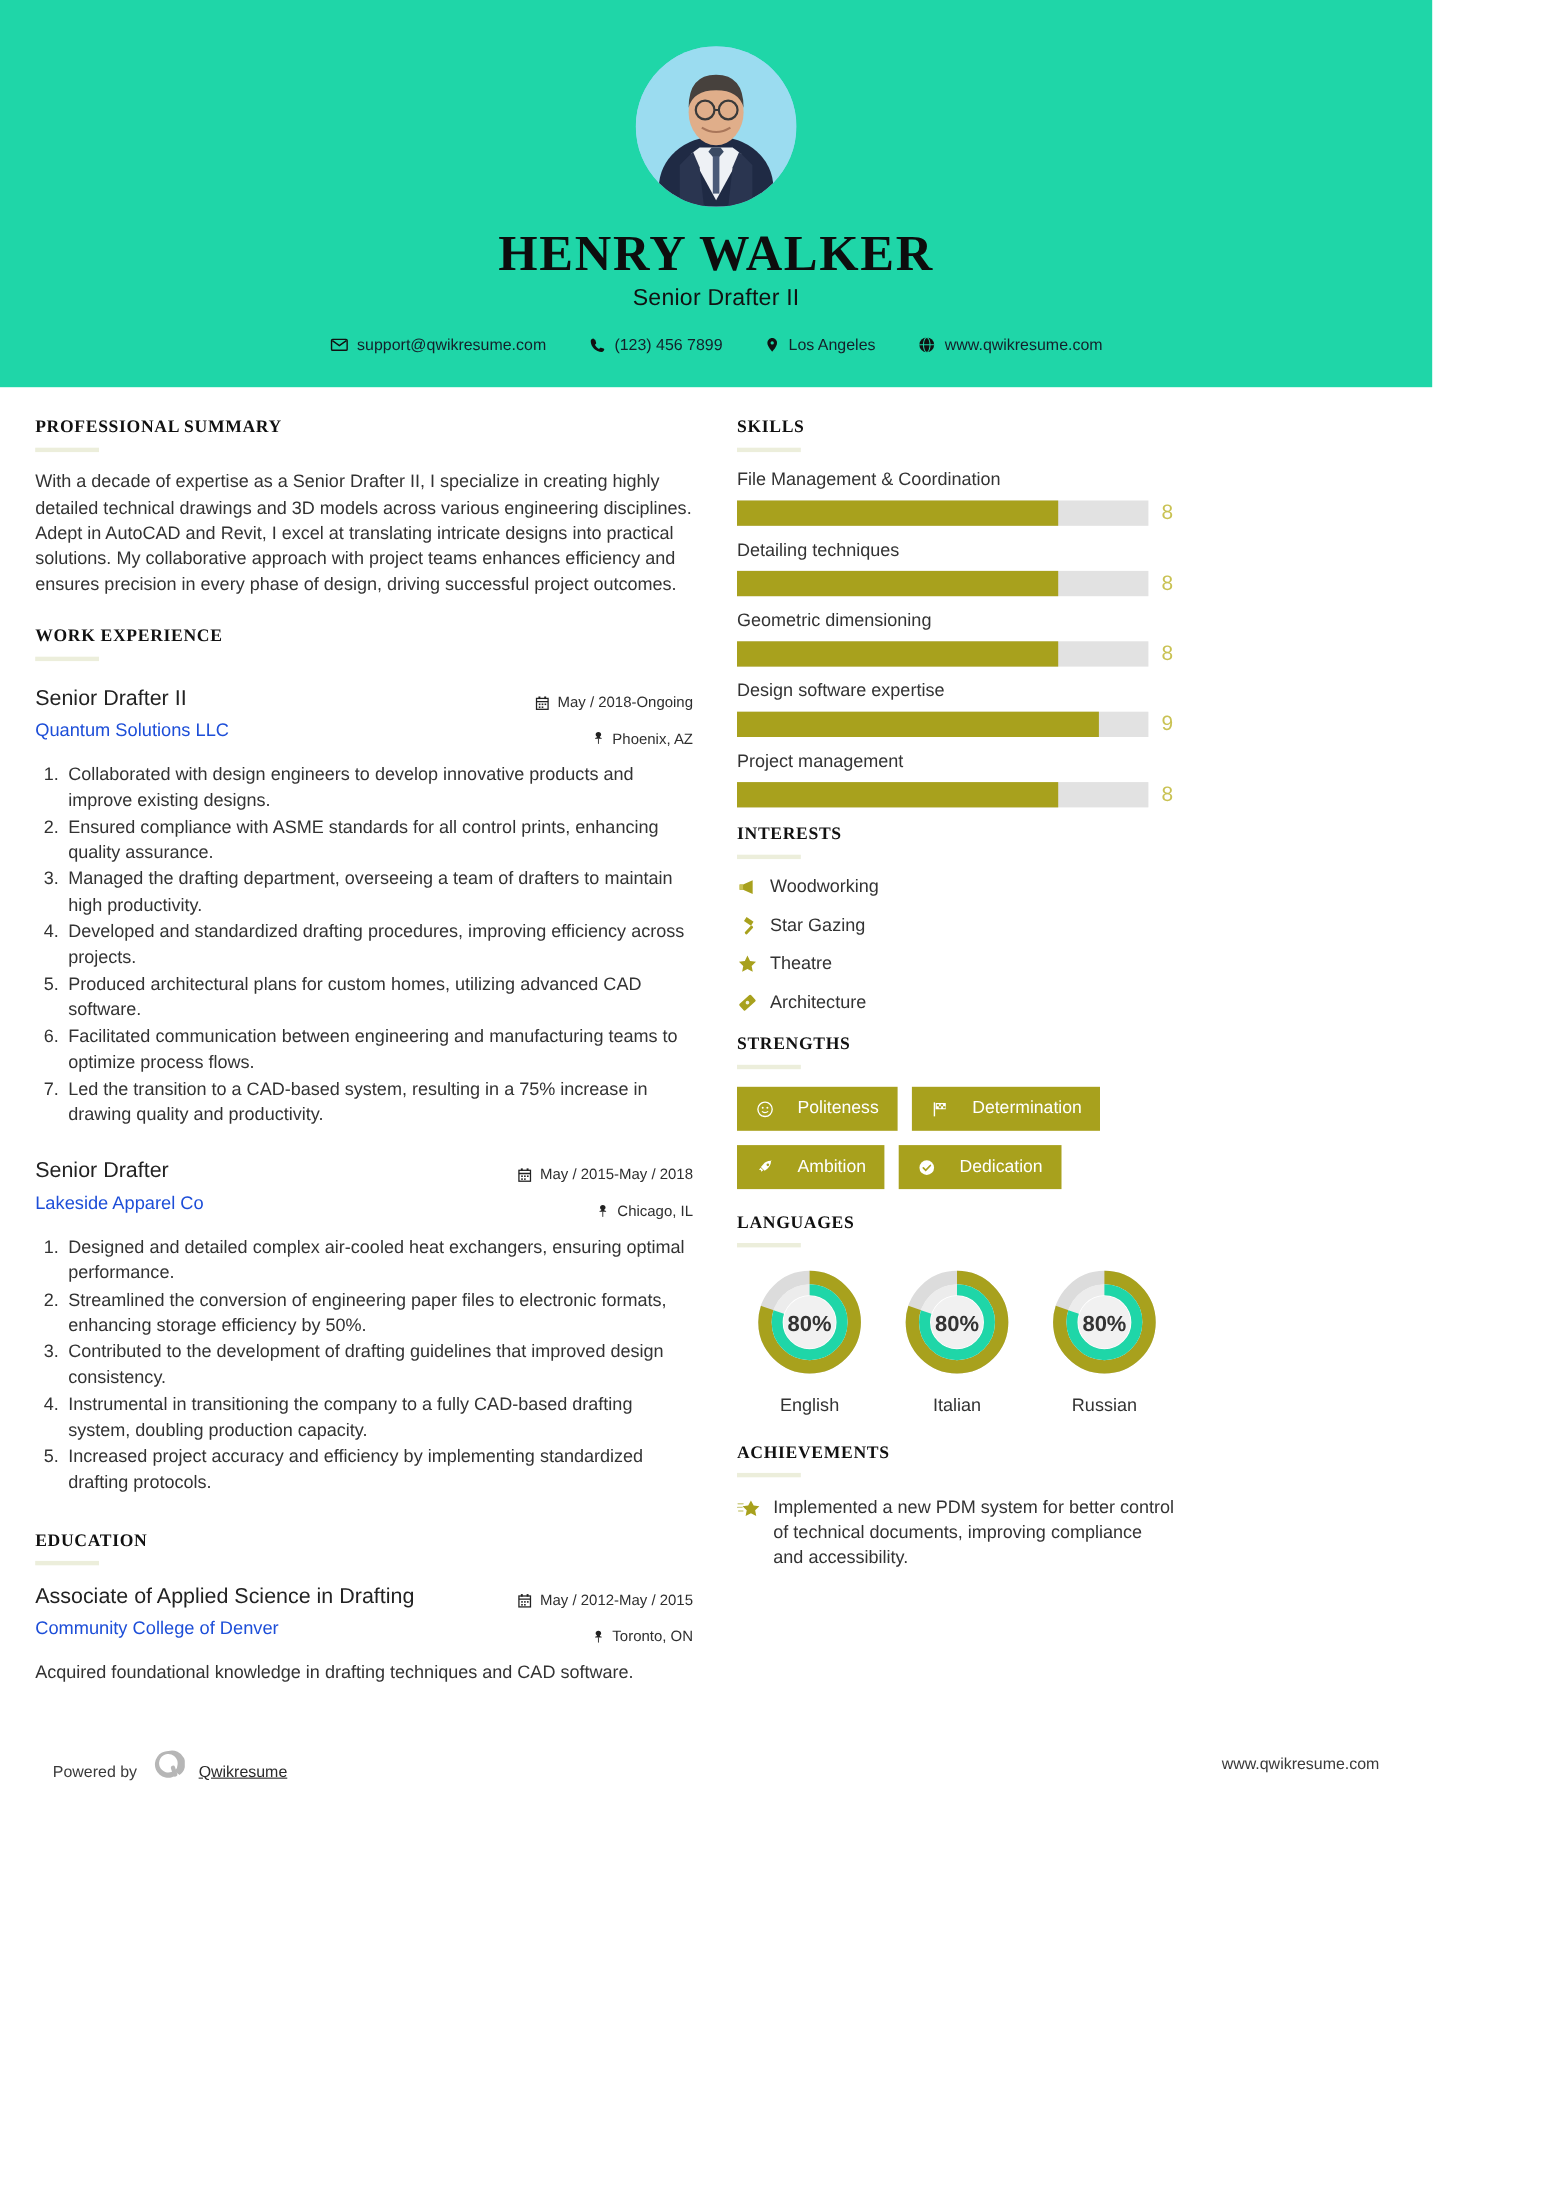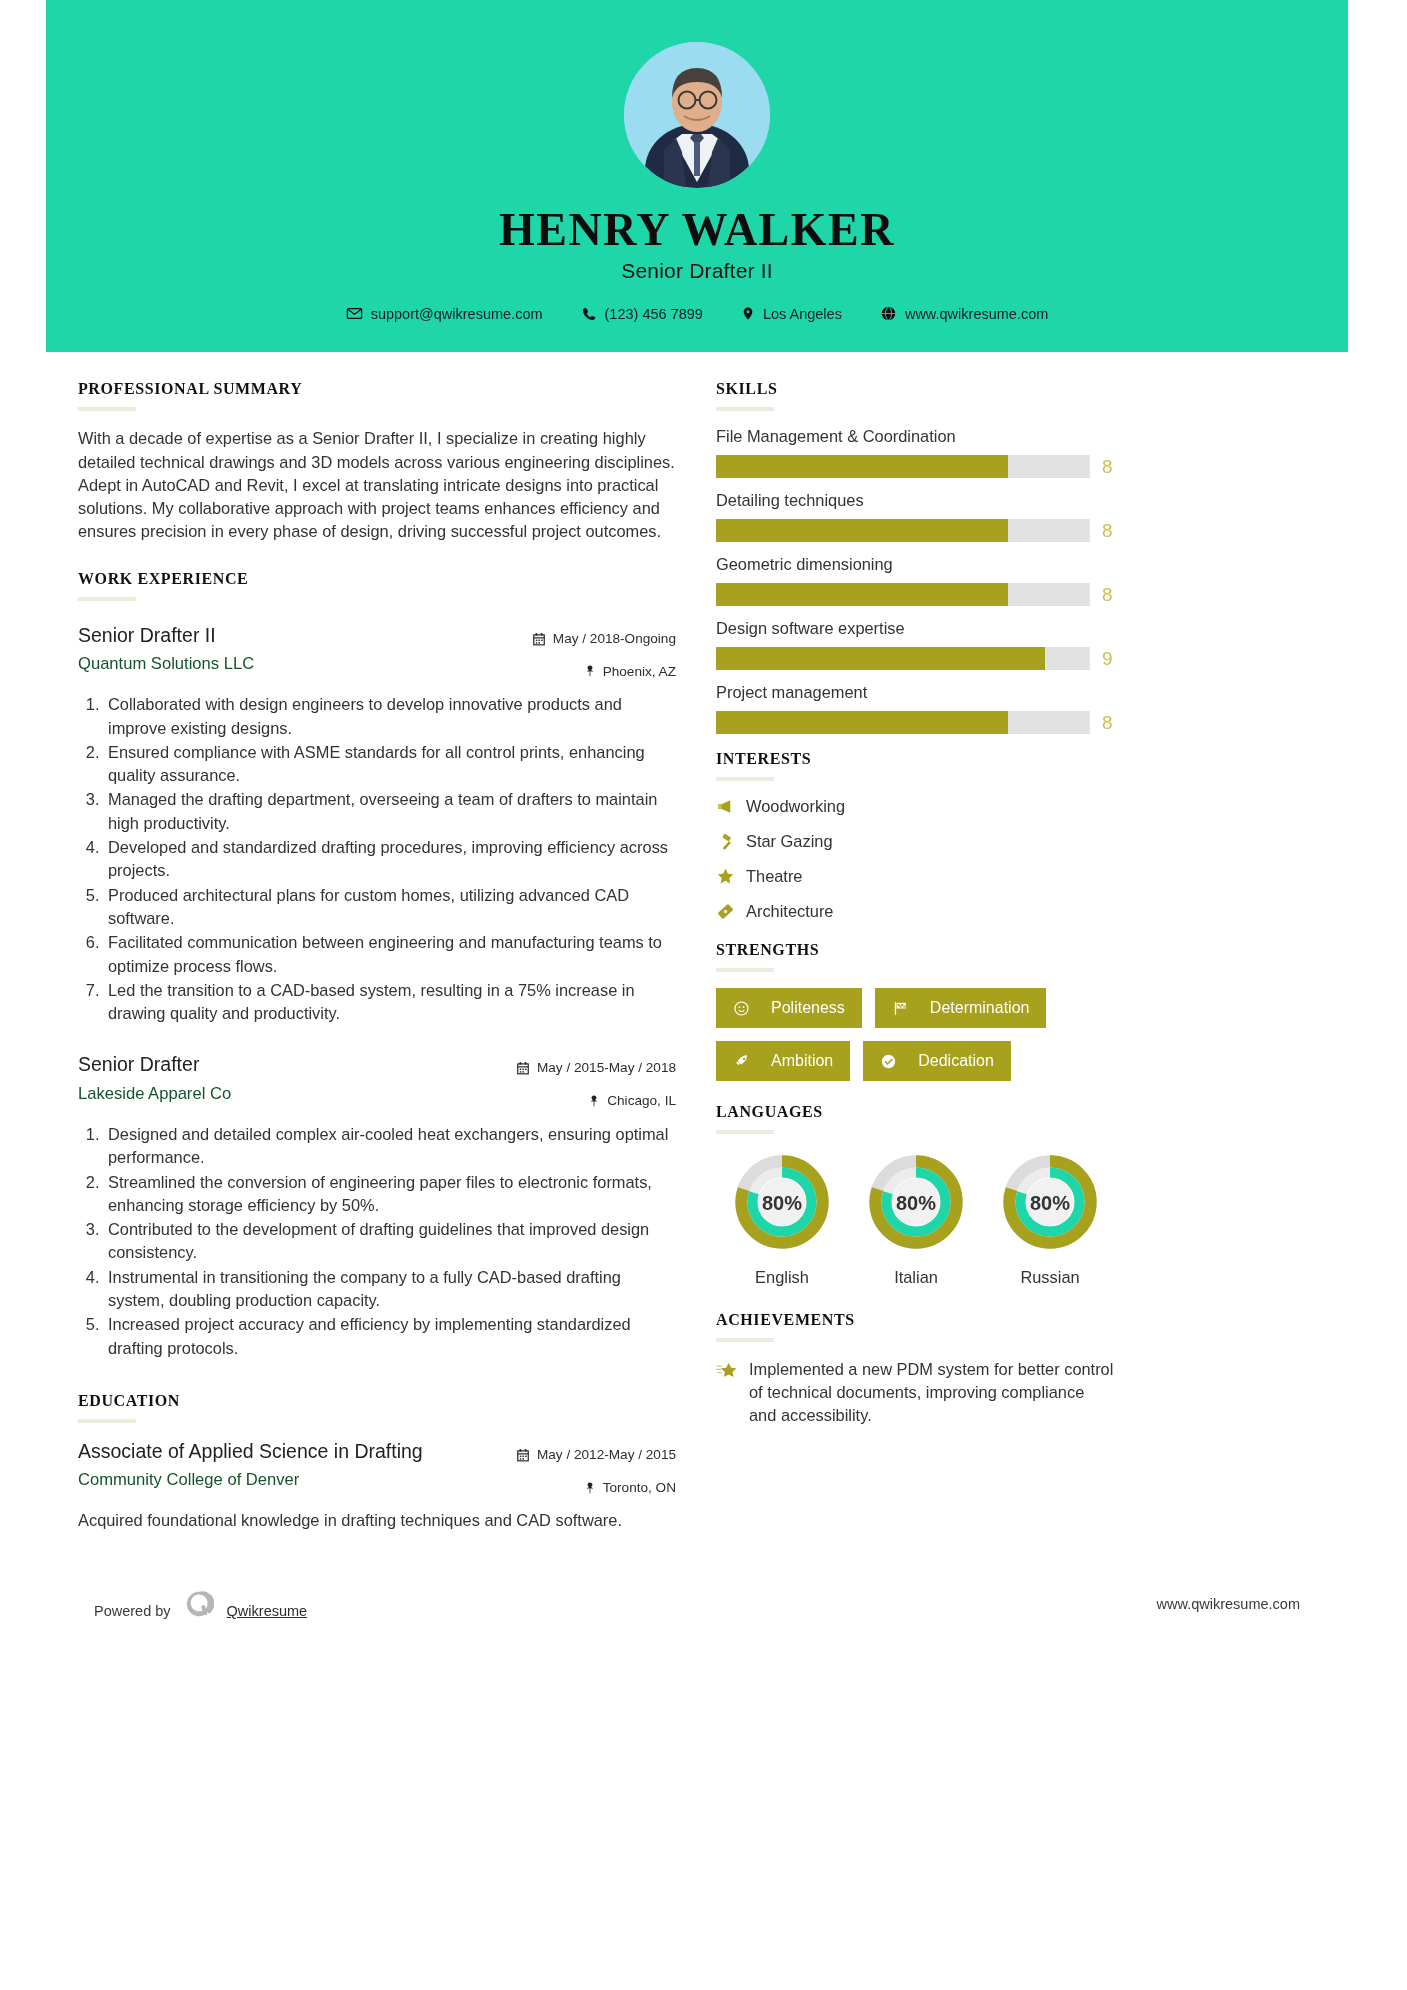--- a/index.html
+++ b/index.html
@@ -3,21 +3,21 @@
 <meta charset="utf-8">
 <style>
   * { box-sizing: border-box; margin: 0; padding: 0; }
   html, body { width: 1407px; }
   body {
     font-family: "Liberation Sans", sans-serif;
     background: #ffffff;
     color: #2c2c2c;
     -webkit-font-smoothing: antialiased;
   }
-  .page { width: 1302px; min-height: 1990px; position: relative; background: #fff; margin-left: 46px; }
+  .page { width: 1302px; min-height: 1990px; position: relative; background: #fff; }
 
   
   .header {
     background: #1fd6a8;
     padding: 42px 0 30px;
     text-align: center;
   }
   .avatar-wrap {
     width: 146px; height: 146px;
     margin: 0 auto 18px;
@@ -87,21 +87,21 @@
     line-height: 1.42;
     color: #333;
   }
 
   
   .job { margin-top: 22px; }
   .job:first-child { margin-top: 2px; }
   .job-head { display: flex; justify-content: space-between; align-items: flex-start; }
   .job-left { flex: 1 1 auto; }
   .job-role { font-size: 19.5px; color: #222; line-height: 1.3; }
-  .job-org { font-size: 16.6px; color: #14532d; margin-top: 5px; line-height: 1.3; }
+  .job-org { font-size: 16.6px; color: #1d4ed8; margin-top: 5px; line-height: 1.3; }
   .job-meta { text-align: right; flex: none; padding-top: 5px; min-width: 178px; }
   .meta-line {
     font-size: 13.6px; color: #2e2e2e;
     display: flex; align-items: center; justify-content: flex-end; gap: 7px;
     line-height: 1.6;
   }
   .meta-line + .meta-line { margin-top: 11px; }
   ol.bullets {
     margin: 11px 0 0 0;
     padding-left: 26px;

